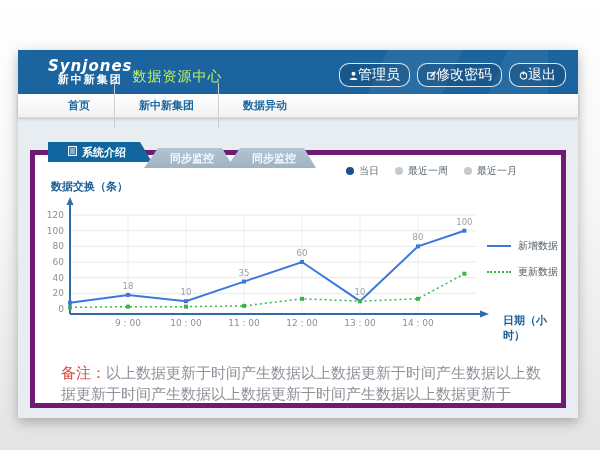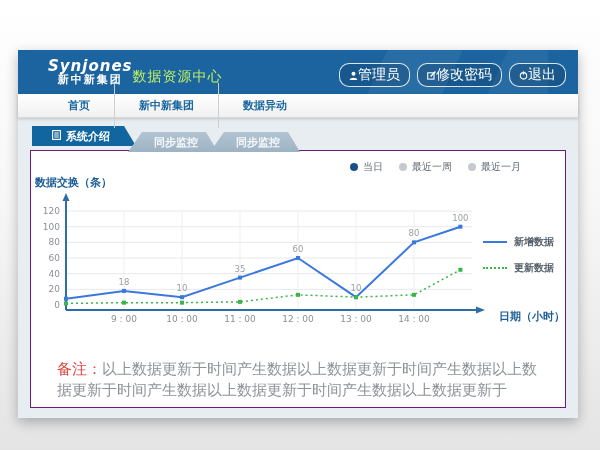--- a/index.html
+++ b/index.html
@@ -42,59 +42,59 @@
     border-bottom:1px solid #d9d9d9; box-shadow:0 1px 3px rgba(0,0,0,.18);
     display:flex; align-items:center; padding-left:26px; position:relative; z-index:3;
   }
   .nav-item {
     color:#1a679f; font-size:11px; font-weight:bold; padding:15px 24px; cursor:pointer;
   }
   .nav-item + .nav-item { border-left:1px solid #cfcfcf; }
   
   .content {
     position:absolute; top:68px; left:0; right:0; bottom:0;
-    background:#e8edf2; padding:8px;
+    background:#e8edf2; padding:24px;
   }
   .tabs { display:flex; margin-left:6px; height:20px; position:relative; z-index:2; }
   .tab {
     height:20px; display:flex; align-items:center; gap:5px;
     font-size:11px; font-weight:bold; color:#fff; padding:0 20px; cursor:pointer;
   }
   .tab.active {
     background:#11669f;
     clip-path:polygon(0 0, calc(100% - 12px) 0, 100% 100%, 0 100%);
     padding-right:26px;
   }
   .tab.inactive {
     background:linear-gradient(#b3c4d2,#9db3c4); color:#f4f8fb; margin-left:-8px;
     clip-path:polygon(14px 0, calc(100% - 12px) 0, 100% 100%, 0 100%);
     padding-left:26px;
     margin-top:6px;
   }
   .panel {
     position:absolute; left:12px; right:12px; top:32px; bottom:10px;
-    background:#fff; border:1px solid #701a75;
+    background:#fff; border:5px solid #701a75;
   }
   
   .range-legend { position:absolute; top:9px; right:44px; display:flex; gap:16px; align-items:center; }
   .range-item { display:flex; align-items:center; gap:5px; cursor:pointer; }
   .range-dot { width:8px; height:8px; border-radius:50%; background:#c6cacf; }
   .range-dot.selected { background:#1d4f8f; }
   .range-label { font-size:10px; color:#5f6a74; }
   
-  .ylabel { position:absolute; left:4px; top:24px; color:#1b5e97; font-size:11px; font-weight:bold; }
+  .ylabel { position:absolute; left:16px; top:24px; color:#1b5e97; font-size:11px; font-weight:bold; }
   .xlabel { position:absolute; left:468px; top:158px; color:#1b5e97; font-size:11px; font-weight:bold; }
   .chart-wrap { position:absolute; left:6px; top:40px; }
   
   .series-legend { position:absolute; left:452px; top:84px; }
   .series-item { display:flex; align-items:center; gap:7px; margin-bottom:12px; }
   .series-swatch { width:24px; border-top-width:2px; }
   .series-swatch.solid  { border-top-style:solid; }
   .series-swatch.dotted { border-top-style:dotted; }
-  .series-name { font-size:10px; color:#55606a;font-weight:bold; }
+  .series-name { font-size:10px; color:#55606a; }
   
   .footnote { position:absolute; left:26px; right:16px; top:208px; font-size:15px; line-height:1.4; }
   .note-label { color:#d9443f; }
   .note-text { color:#8d9298; }
   svg text { font-family:"DejaVu Sans","Liberation Sans",sans-serif; }
 </style>
 </head>
 <body>
 
 <div class="page">

